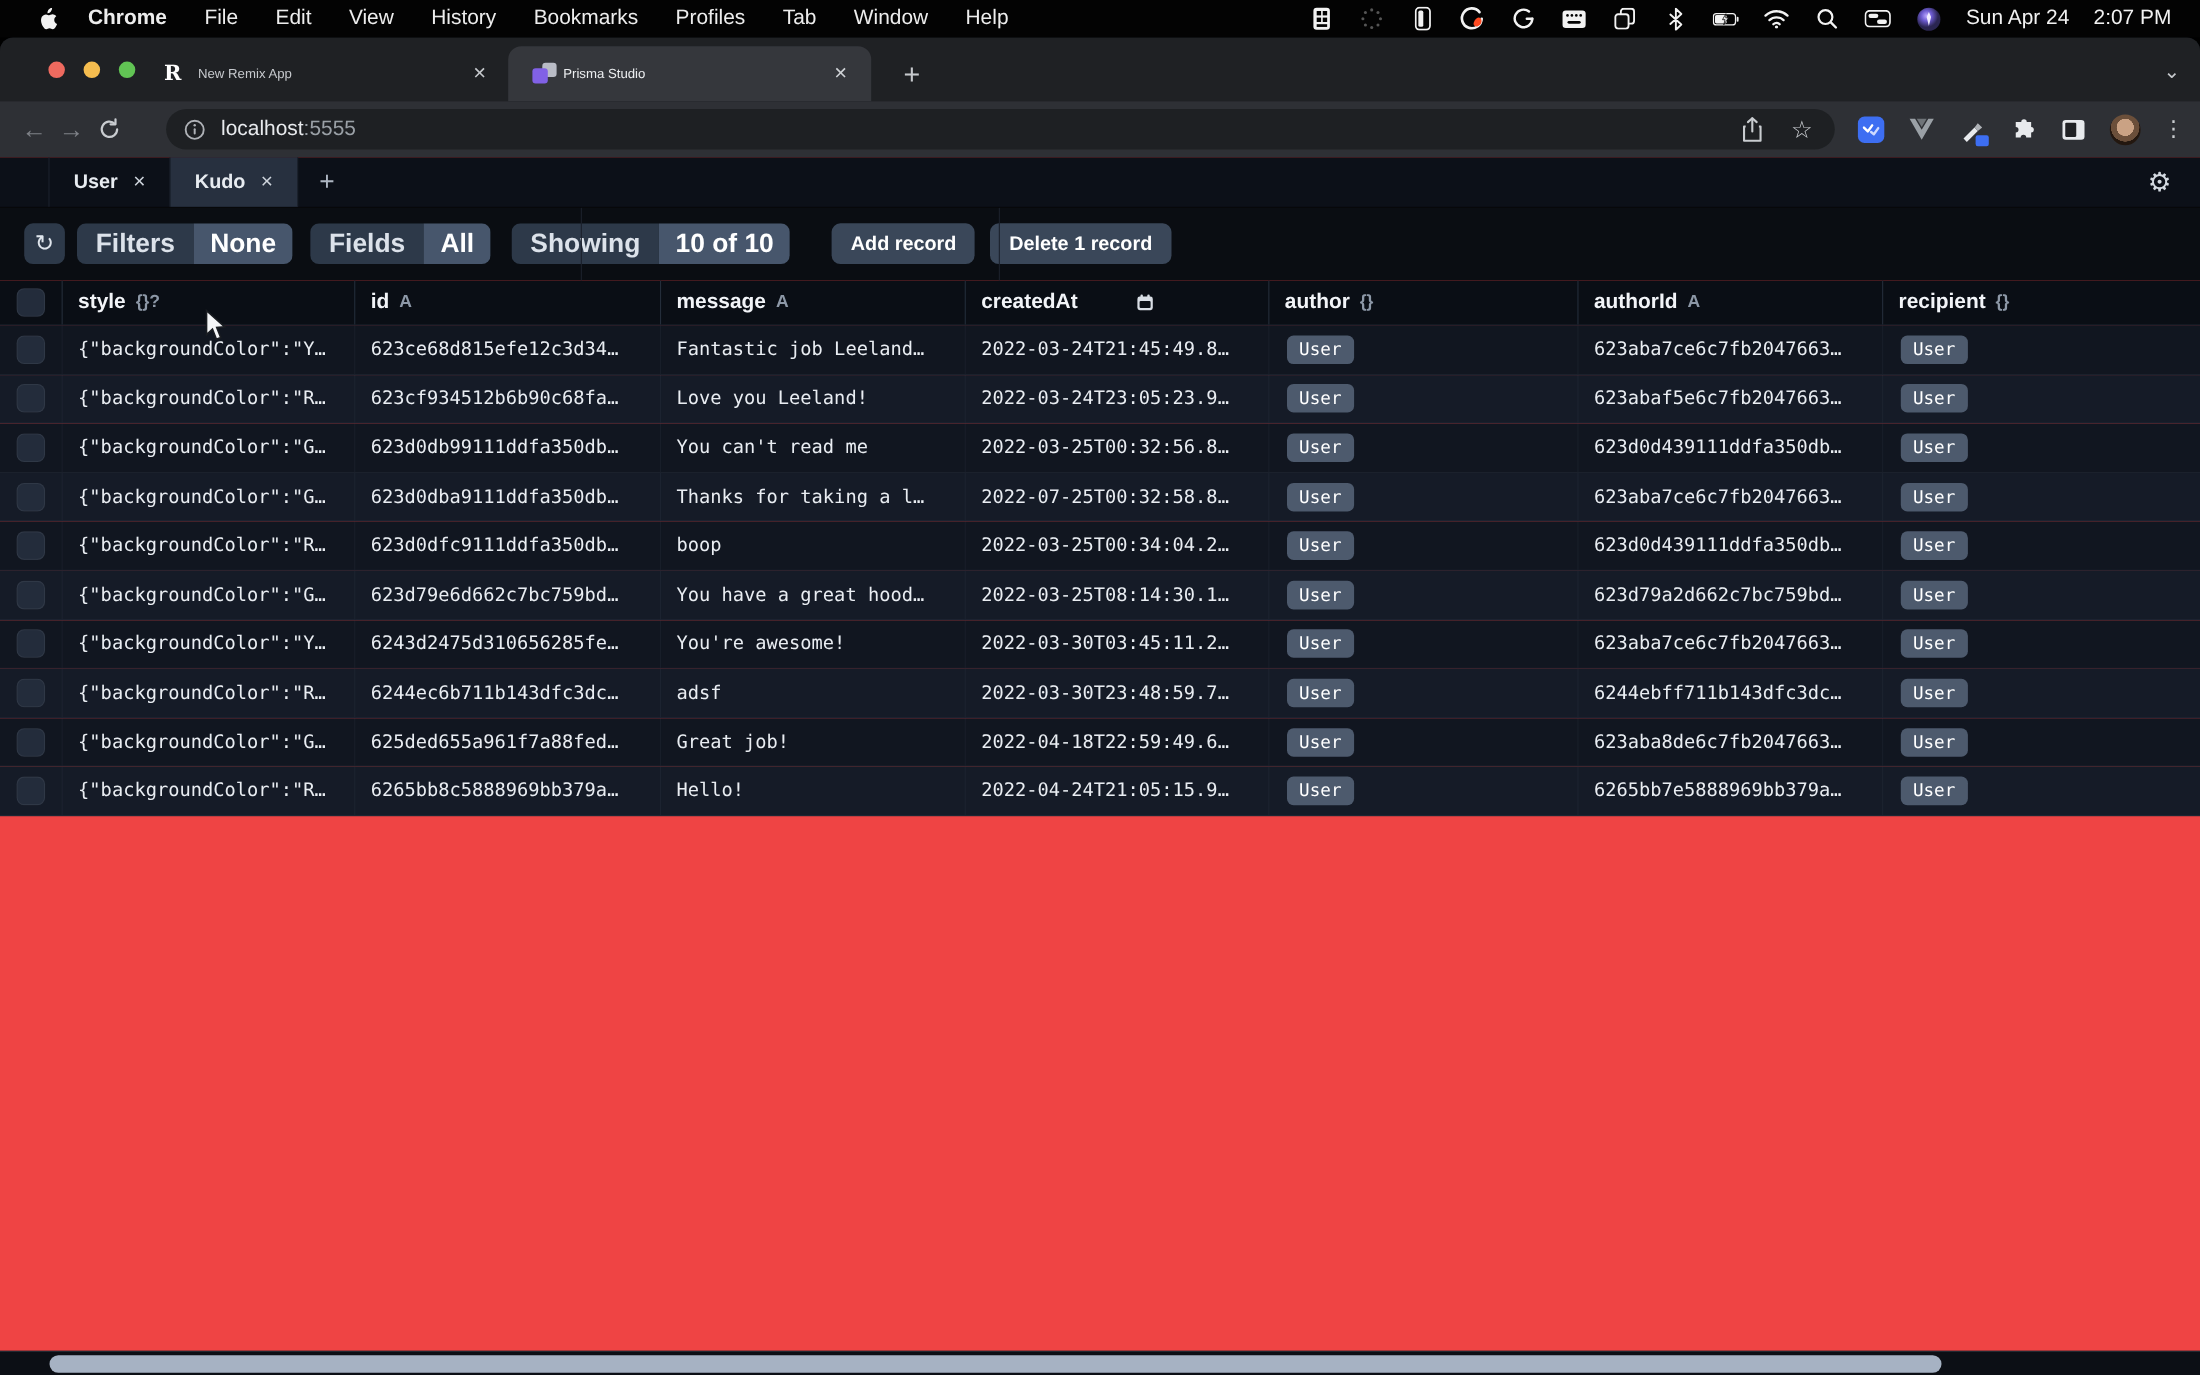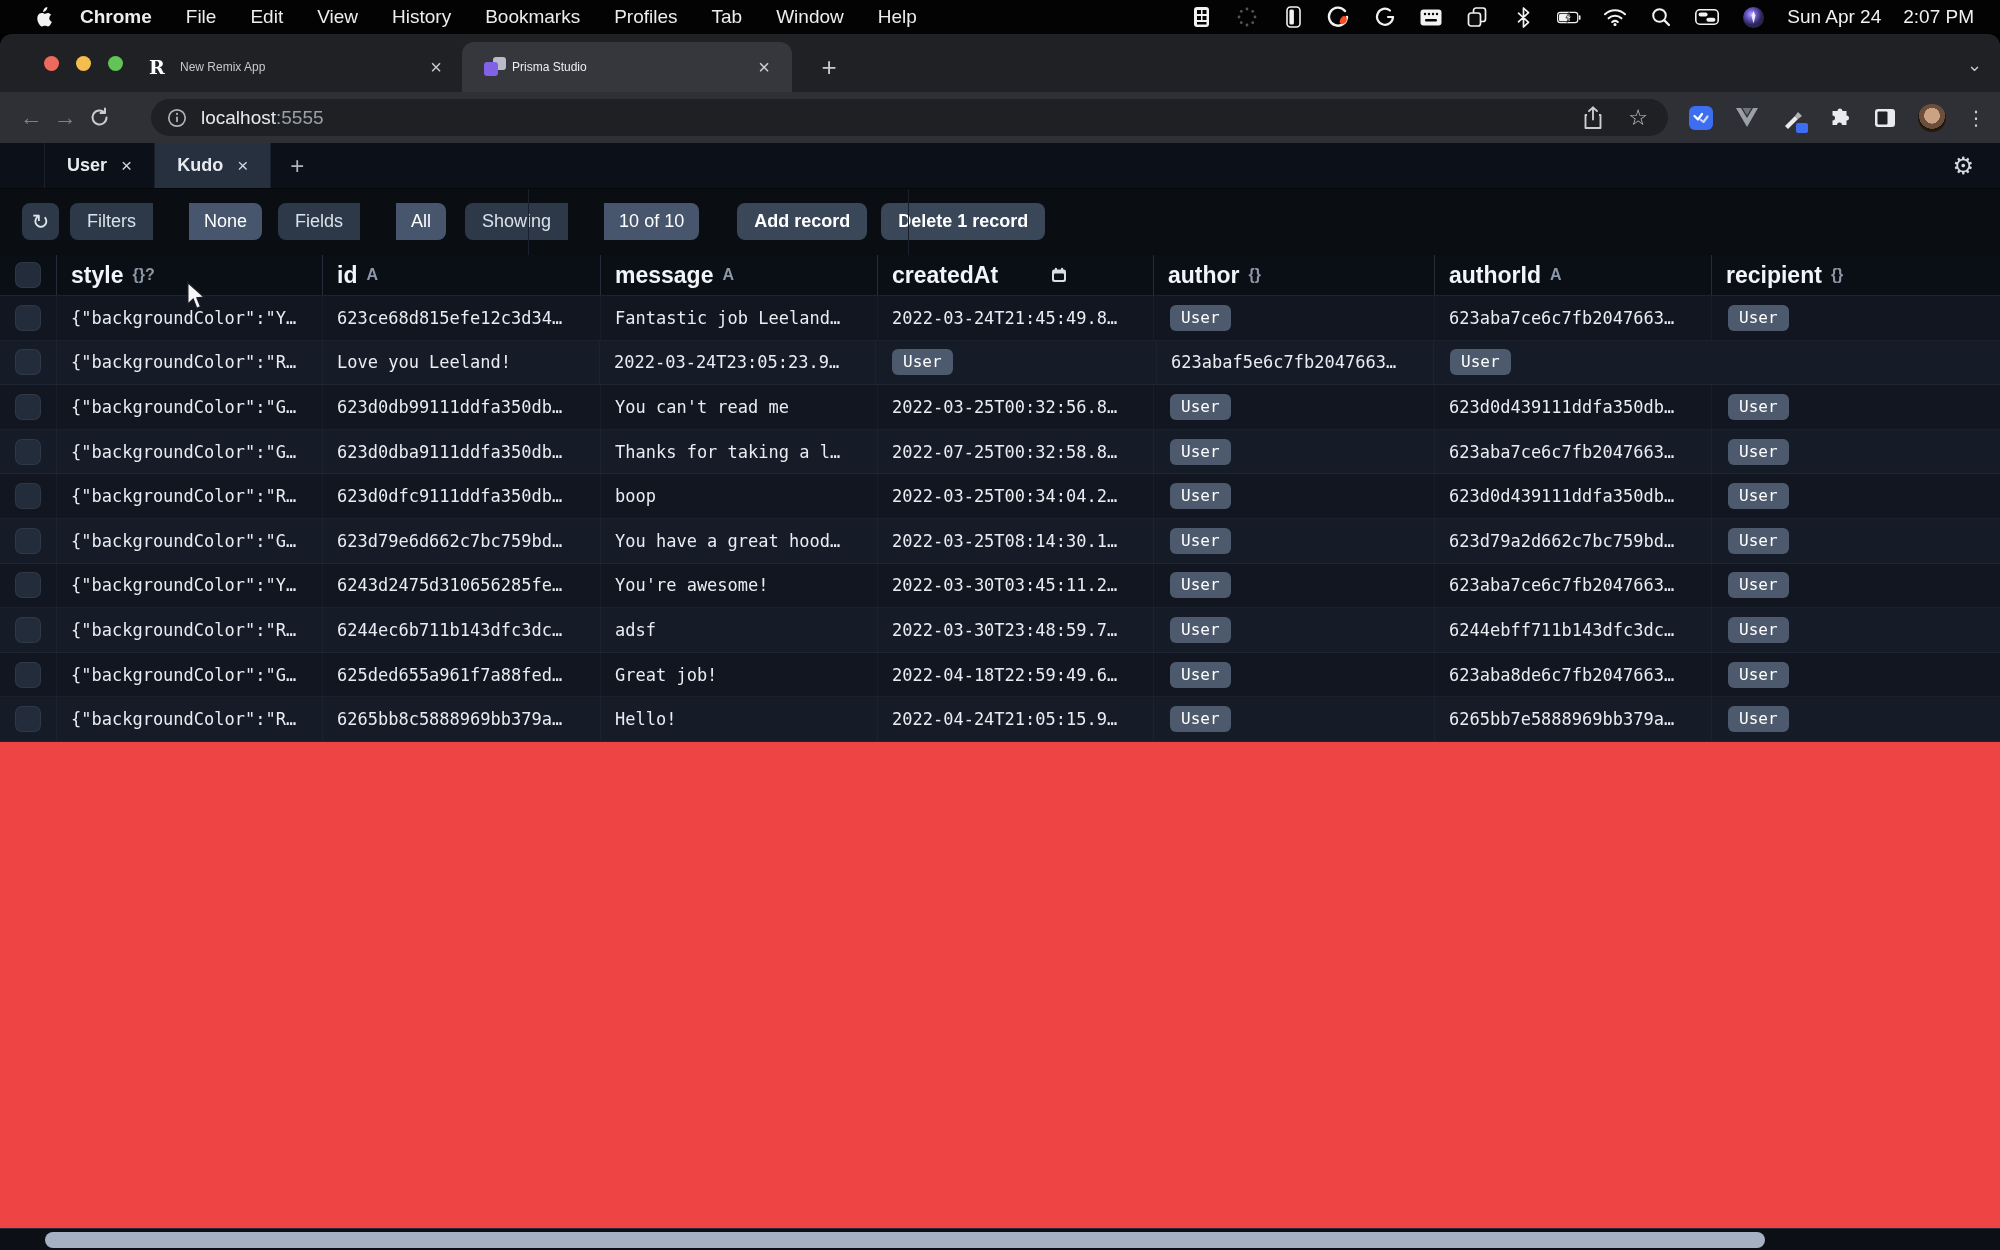--- a/index.html
+++ b/index.html
@@ -75,38 +75,38 @@
   .mtab .mclose { font-size:19px; color:#cfd5dd; font-weight:400; }
   .mtab.active { background:#27303f; }
   .mt-plus { width:52px; display:flex; align-items:center; justify-content:center; color:#aeb6c2; font-size:24px; }
   .gear { position:absolute; right:26px; top:0; height:46px; display:flex; align-items:center;
           color:#d3d9e0; font-size:24px; }
 
   .stoolbar { position:relative; height:66px; background:#0a0d12; display:flex; align-items:flex-start; }
   .stoolbar > * { margin-top:14px; }
   .iconbtn { margin-left:22px; width:37px; height:37px; border-radius:8px; background:#2d3949;
              color:#dfe5ec; display:flex; align-items:center; justify-content:center; font-size:21px; }
-  .seg { display:flex; height:37px; border-radius:8px; overflow:hidden; font-size:18px; font-weight:400;gap:36px; }
+  .seg { display:flex; height:37px; border-radius:8px; overflow:hidden; font-size:24px; font-weight:700; }
   .seg .sdark { background:#2d3949; color:#dce2ea; display:flex; align-items:center; padding:0 17px; }
   .seg .slight{ background:#47566c; color:#fff; display:flex; align-items:center; padding:0 15px; }
   .seg1{ margin-left:11px; } .seg2{ margin-left:16px; } .seg3{ margin-left:19px; }
   .btn-solid { height:37px; border-radius:8px; background:#3a4759; color:#fff; font-size:18px;
                font-weight:700; display:flex; align-items:center; padding:0 17px; }
   .add-btn{ margin-left:38px; } .del-btn{ margin-left:14px; }
   .tdivider { position:absolute; top:0; width:1px; height:66px; background:#1b212c; margin:0; }
   .tdiv1{ left:528px; } .tdiv2{ left:908px; }
 
   
   .grid-header { height:41px; background:#0a0e15; display:flex; align-items:stretch;
                  border-bottom:1px solid #1d2430; }
   .cbhead, .cbcell { width:56px; display:flex; align-items:center; }
   .checkbox { width:26px; height:26px; margin-left:15px; border-radius:7px; background:#232c3b;
               border:1px solid rgba(255,255,255,0.06); }
   .hcell { display:flex; align-items:center; padding-left:14px; border-left:1px solid #242d3a; }
-  .hlabel { font-size:23px; font-weight:700; color:#f2f4f8; }
+  .hlabel { font-size:19px; font-weight:700; color:#f2f4f8; }
   .htype { margin-left:9px; font-size:16px; font-weight:700; color:#8d98a7; }
   .cal-icon { margin-left:9px; display:flex; }
 
   .grow { height:44.6px; display:flex; align-items:stretch; border-bottom:1px solid rgba(120,135,155,0.10); }
   .grow.odd { background:#111620; } .grow.even { background:#151b27; }
   .cell { display:flex; align-items:center; padding-left:14px; overflow:hidden;
           border-left:1px solid rgba(130,145,165,0.07); }
   .cell .mono { font-family:"DejaVu Sans Mono", monospace; font-size:17px; color:#e9edf2; white-space:nowrap; }
   .badge { margin-left:2px; font-family:"DejaVu Sans Mono", monospace; font-size:16px; color:#fff;
            background:#4d5a6d; border-radius:6px; padding:5px 11px; line-height:1; }
@@ -456,20 +456,23 @@
             <span class="badge">User</span>
           </div>
         </div>
         <div class="grow even">
           <div class="cbcell">
             <div class="checkbox"></div>
           </div>
           <div class="cell" style="flex: 0 0 266px; width: 266px;">
             <span class="mono">{"backgroundColor":"R…</span>
           </div>
+          <div class="cell" style="flex: 0 0 278px; width: 278px;">
+            <span class="mono">623cf934512b6b90c68fa…</span>
+          </div>
           <div class="cell" style="flex: 0 0 277px; width: 277px;">
             <span class="mono">Love you Leeland!</span>
           </div>
           <div class="cell" style="flex: 0 0 276px; width: 276px;">
             <span class="mono">2022-03-24T23:05:23.9…</span>
           </div>
           <div class="cell" style="flex: 0 0 281px; width: 281px;">
             <span class="badge">User</span>
           </div>
           <div class="cell" style="flex: 0 0 277px; width: 277px;">

